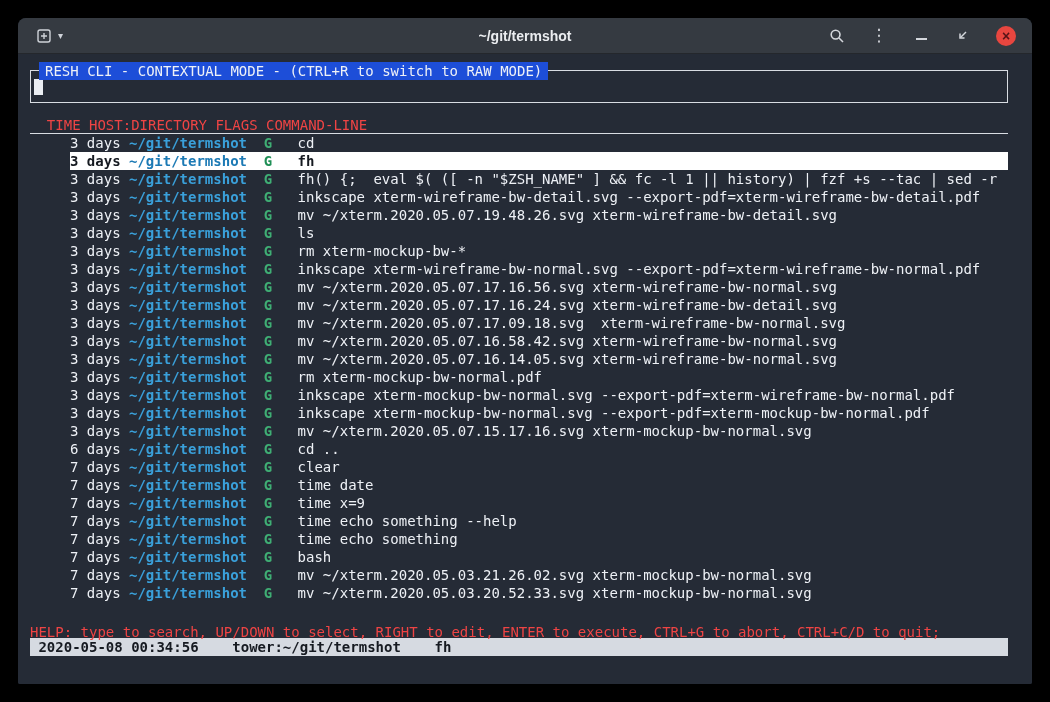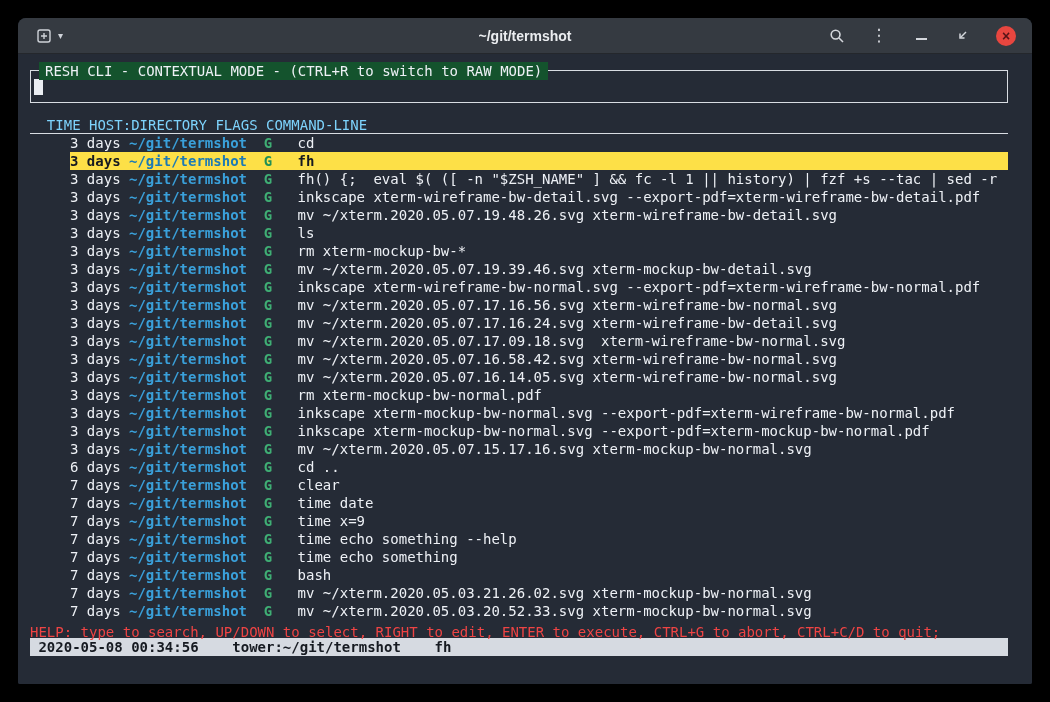--- a/index.html
+++ b/index.html
@@ -27,33 +27,33 @@
   .close-btn { width:20px; height:20px; border-radius:50%; background:#e8463f; border:none;
                color:#561317; font-weight:bold; font-size:14px; line-height:18px;
                display:flex; align-items:center; justify-content:center; }
 
   
   .terminal { position:absolute; left:0; top:37px; right:0; bottom:0; background:#252b36;
               color:#eef1f6; font-size:14px; line-height:18px; }
 
   .search-box { position:absolute; left:12px; top:15px; width:978px; height:33px;
                 border:1px solid #d9dde3; display:flex; align-items:center; }
-  .box-label { position:absolute; top:-9px; left:8px; background:#14532d; padding:0 6px;
+  .box-label { position:absolute; top:-9px; left:8px; background:#1d4ed8; padding:0 6px;
                white-space:pre; color:#eef1f6; }
   .cursor { width:9px; height:16px; background:#eaedf2; margin-left:3px; }
 
   .tbl-header { position:absolute; left:12px; top:61px; width:978px; height:18px;
-                white-space:pre; border-bottom:1px solid #d9dde3; color:#7dd3fc; }
+                white-space:pre; border-bottom:1px solid #d9dde3; color:#ef4444; }
 
   .rows { position:absolute; left:12px; top:79px; width:978px; }
   .row { height:18px; white-space:pre; overflow:hidden;margin-left:40px; }
   .c-time  { display:inline-block; width:7ch; }
   .c-dir   { display:inline-block; width:16ch; color:#3aa0da; font-weight:bold; }
   .c-flags { display:inline-block; width:4ch;  color:#3fae74; font-weight:bold; }
-  .row.selected { background:#fde047; color:#161a21; font-weight:bold; }
+  .row.selected { background:#ffffff; color:#161a21; font-weight:bold; }
   .row.selected .c-dir   { color:#1c7ab5; }
   .row.selected .c-flags { color:#1f8f56; }
 
   .statusbar { position:absolute; left:12px; top:583px; width:978px; height:18px;
                background:#d6dae1; color:#161a21; font-weight:bold; white-space:pre;
                padding-left:1ch; }
   .sb-loc, .sb-cmd { margin-left:4ch;text-align:right; }
 
   .helpline { position:absolute; left:12px; top:568px; width:1000px; height:18px;
               white-space:pre; color:#ef4444; }
@@ -121,21 +121,20 @@
         <div class="row"><span class="c-time">3 days</span><span class="c-dir">~/git/termshot</span><span class="c-flags">G</span><span class="c-cmd">fh() {;  eval $( ([ -n "$ZSH_NAME" ] &amp;&amp; fc -l 1 || history) | fzf +s --tac | sed -r</span></div>
 
         <div class="row"><span class="c-time">3 days</span><span class="c-dir">~/git/termshot</span><span class="c-flags">G</span><span class="c-cmd">inkscape xterm-wireframe-bw-detail.svg --export-pdf=xterm-wireframe-bw-detail.pdf</span></div>
 
         <div class="row"><span class="c-time">3 days</span><span class="c-dir">~/git/termshot</span><span class="c-flags">G</span><span class="c-cmd">mv ~/xterm.2020.05.07.19.48.26.svg xterm-wireframe-bw-detail.svg</span></div>
 
         <div class="row"><span class="c-time">3 days</span><span class="c-dir">~/git/termshot</span><span class="c-flags">G</span><span class="c-cmd">ls</span></div>
 
         <div class="row"><span class="c-time">3 days</span><span class="c-dir">~/git/termshot</span><span class="c-flags">G</span><span class="c-cmd">rm xterm-mockup-bw-*</span></div>
 
-        <div class="row"><span class="c-time">3 days</span><span class="c-dir">~/git/termshot</span><span class="c-flags">G</span><span class="c-cmd">mv ~/xterm.2020.05.07.19.39.46.svg xterm-mockup-bw-detail.svg</span></div>
 
         <div class="row"><span class="c-time">3 days</span><span class="c-dir">~/git/termshot</span><span class="c-flags">G</span><span class="c-cmd">inkscape xterm-wireframe-bw-normal.svg --export-pdf=xterm-wireframe-bw-normal.pdf</span></div>
 
         <div class="row"><span class="c-time">3 days</span><span class="c-dir">~/git/termshot</span><span class="c-flags">G</span><span class="c-cmd">mv ~/xterm.2020.05.07.17.16.56.svg xterm-wireframe-bw-normal.svg</span></div>
 
         <div class="row"><span class="c-time">3 days</span><span class="c-dir">~/git/termshot</span><span class="c-flags">G</span><span class="c-cmd">mv ~/xterm.2020.05.07.17.16.24.svg xterm-wireframe-bw-detail.svg</span></div>
 
         <div class="row"><span class="c-time">3 days</span><span class="c-dir">~/git/termshot</span><span class="c-flags">G</span><span class="c-cmd">mv ~/xterm.2020.05.07.17.09.18.svg  xterm-wireframe-bw-normal.svg</span></div>
 
         <div class="row"><span class="c-time">3 days</span><span class="c-dir">~/git/termshot</span><span class="c-flags">G</span><span class="c-cmd">mv ~/xterm.2020.05.07.16.58.42.svg xterm-wireframe-bw-normal.svg</span></div>

